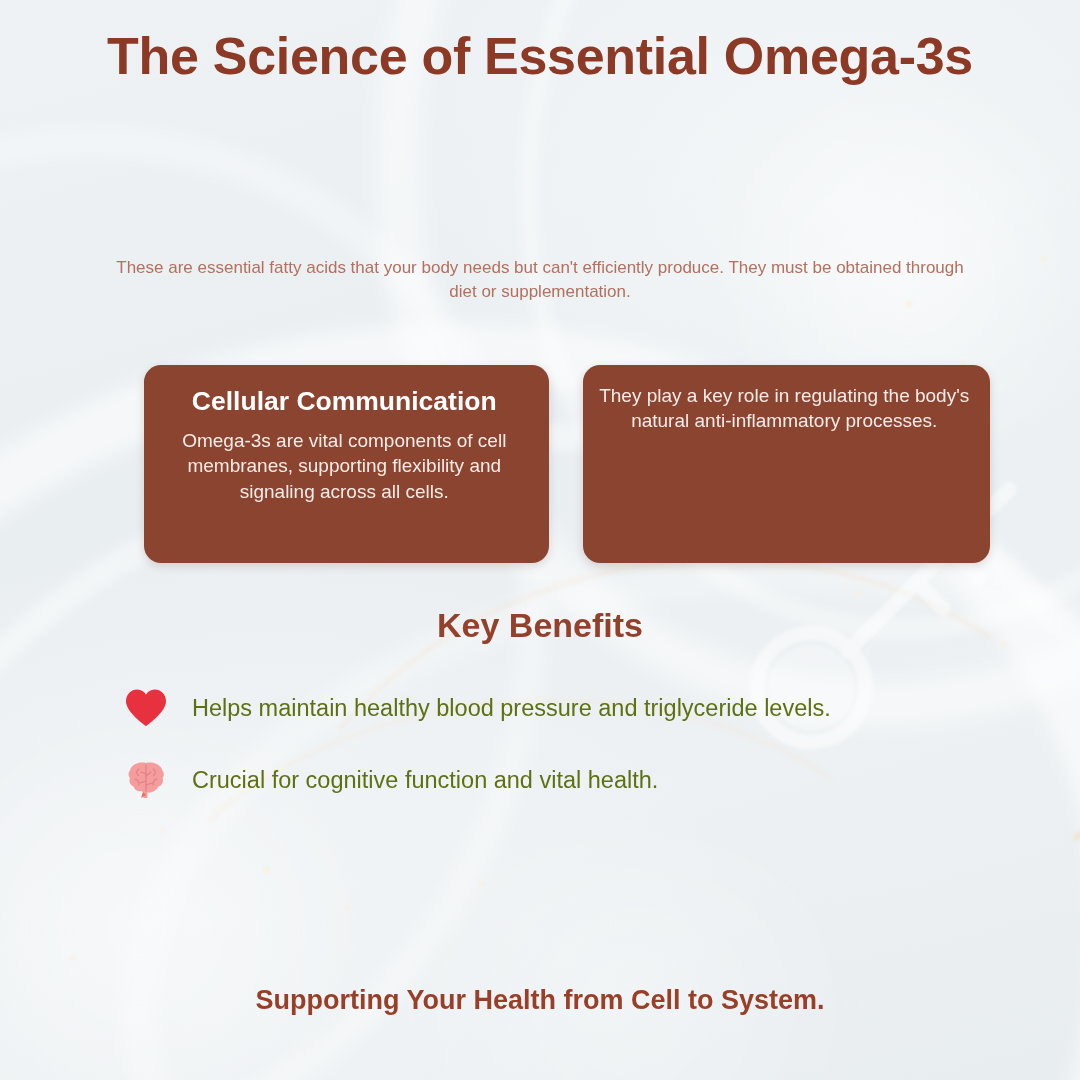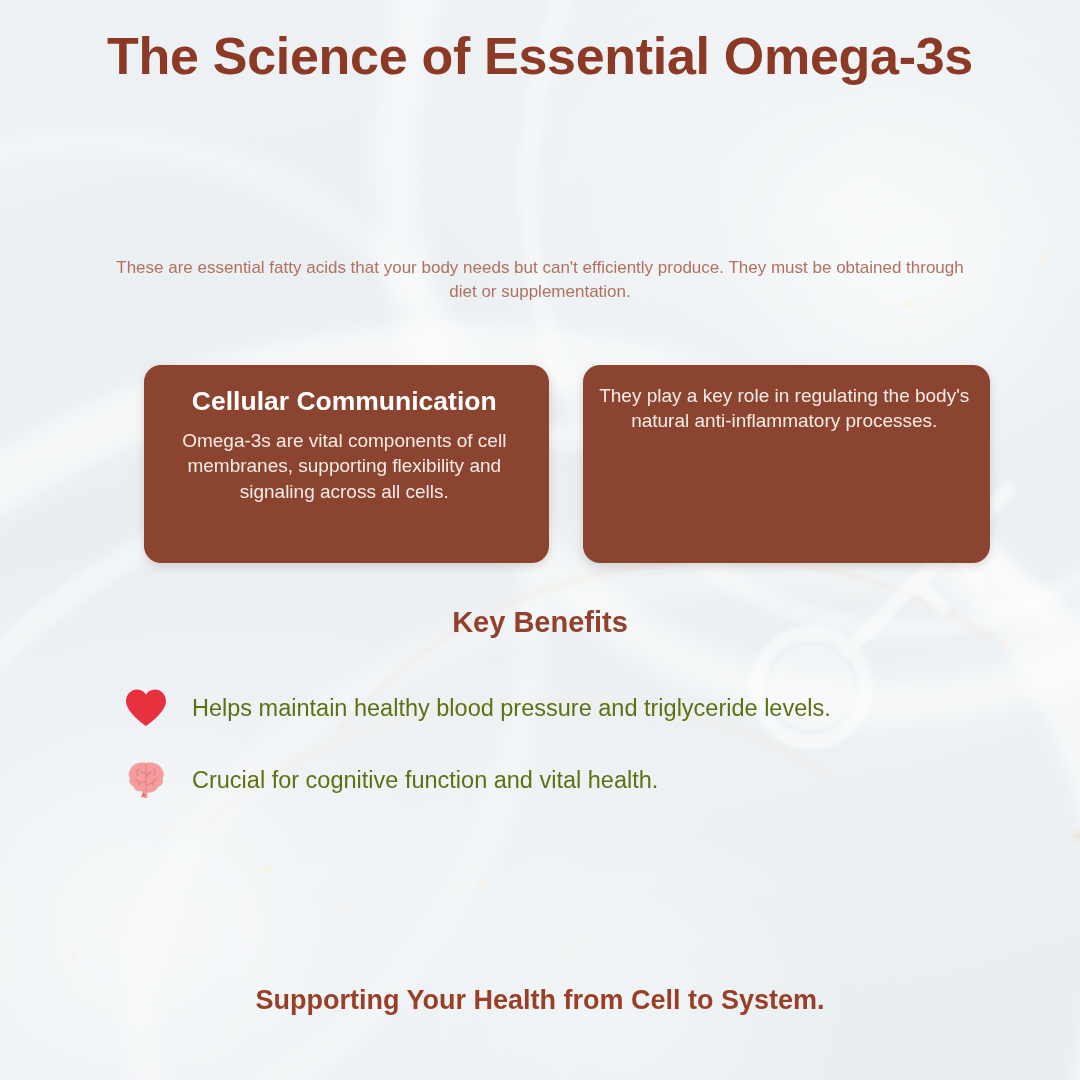--- a/index.html
+++ b/index.html
@@ -209,21 +209,21 @@
     color: #f7ece8;
     font-size: 19px;
     line-height: 1.33;
   }
 
   .benefits-heading {
     position: absolute;
     left: 90px; top: 606px;
     width: 900px;
     text-align: center;
-    font-size: 29px;
+    font-size: 34px;
     font-weight: bold;
     color: #93412c;
   }
 
   .benefits {
     position: absolute;
     left: 120px; top: 672px;
     width: 880px;
   }
   .benefit {

